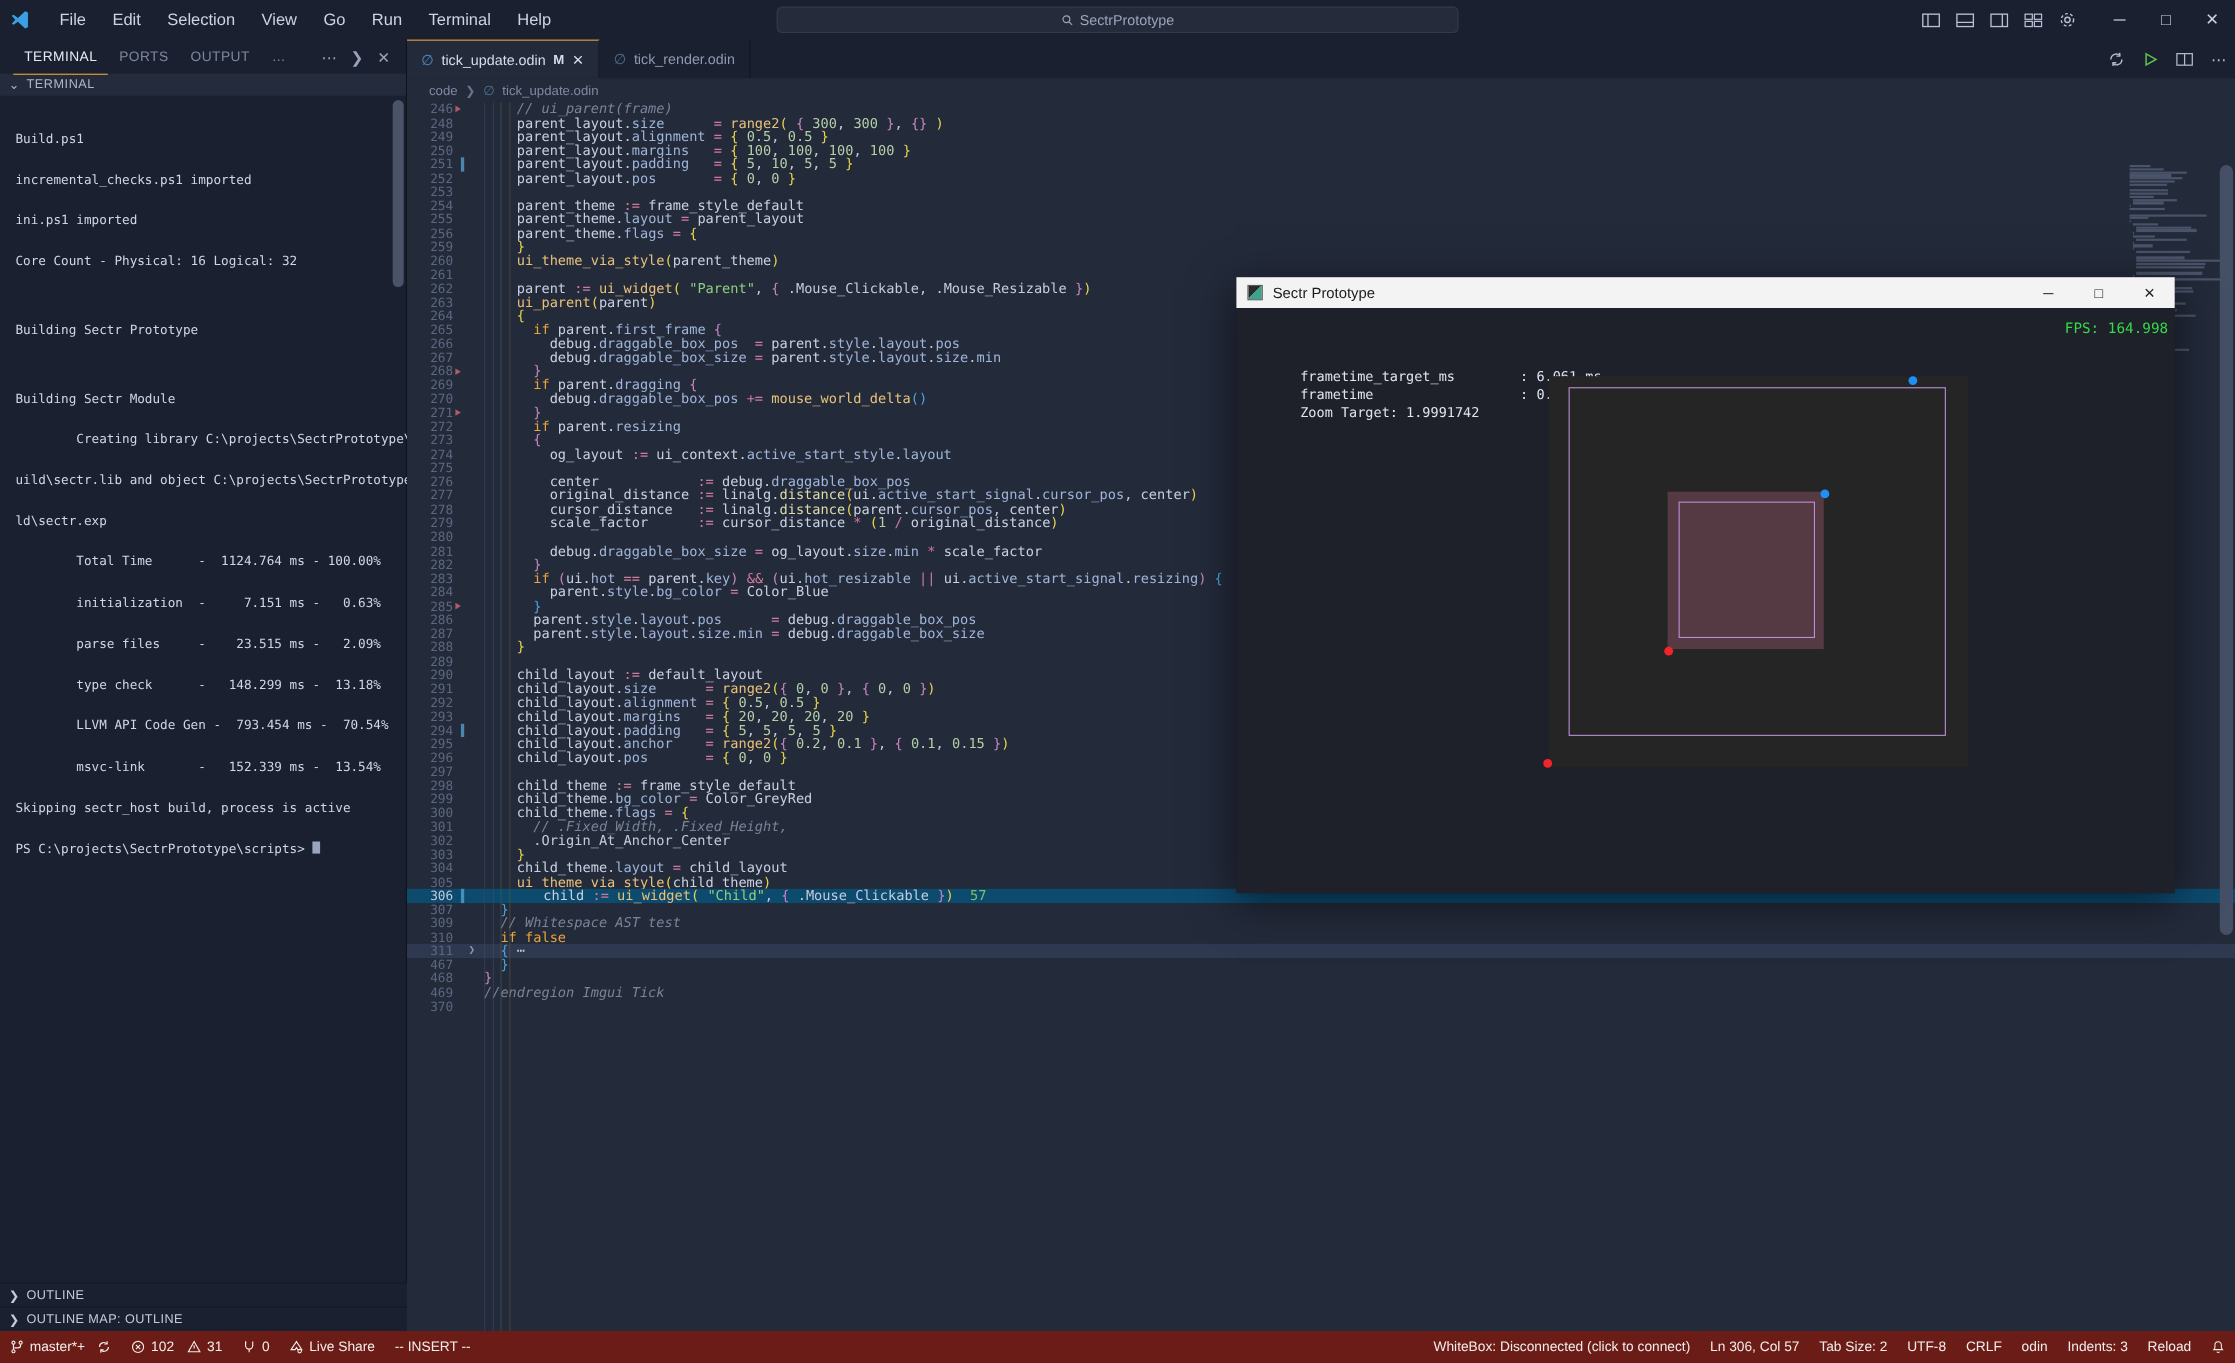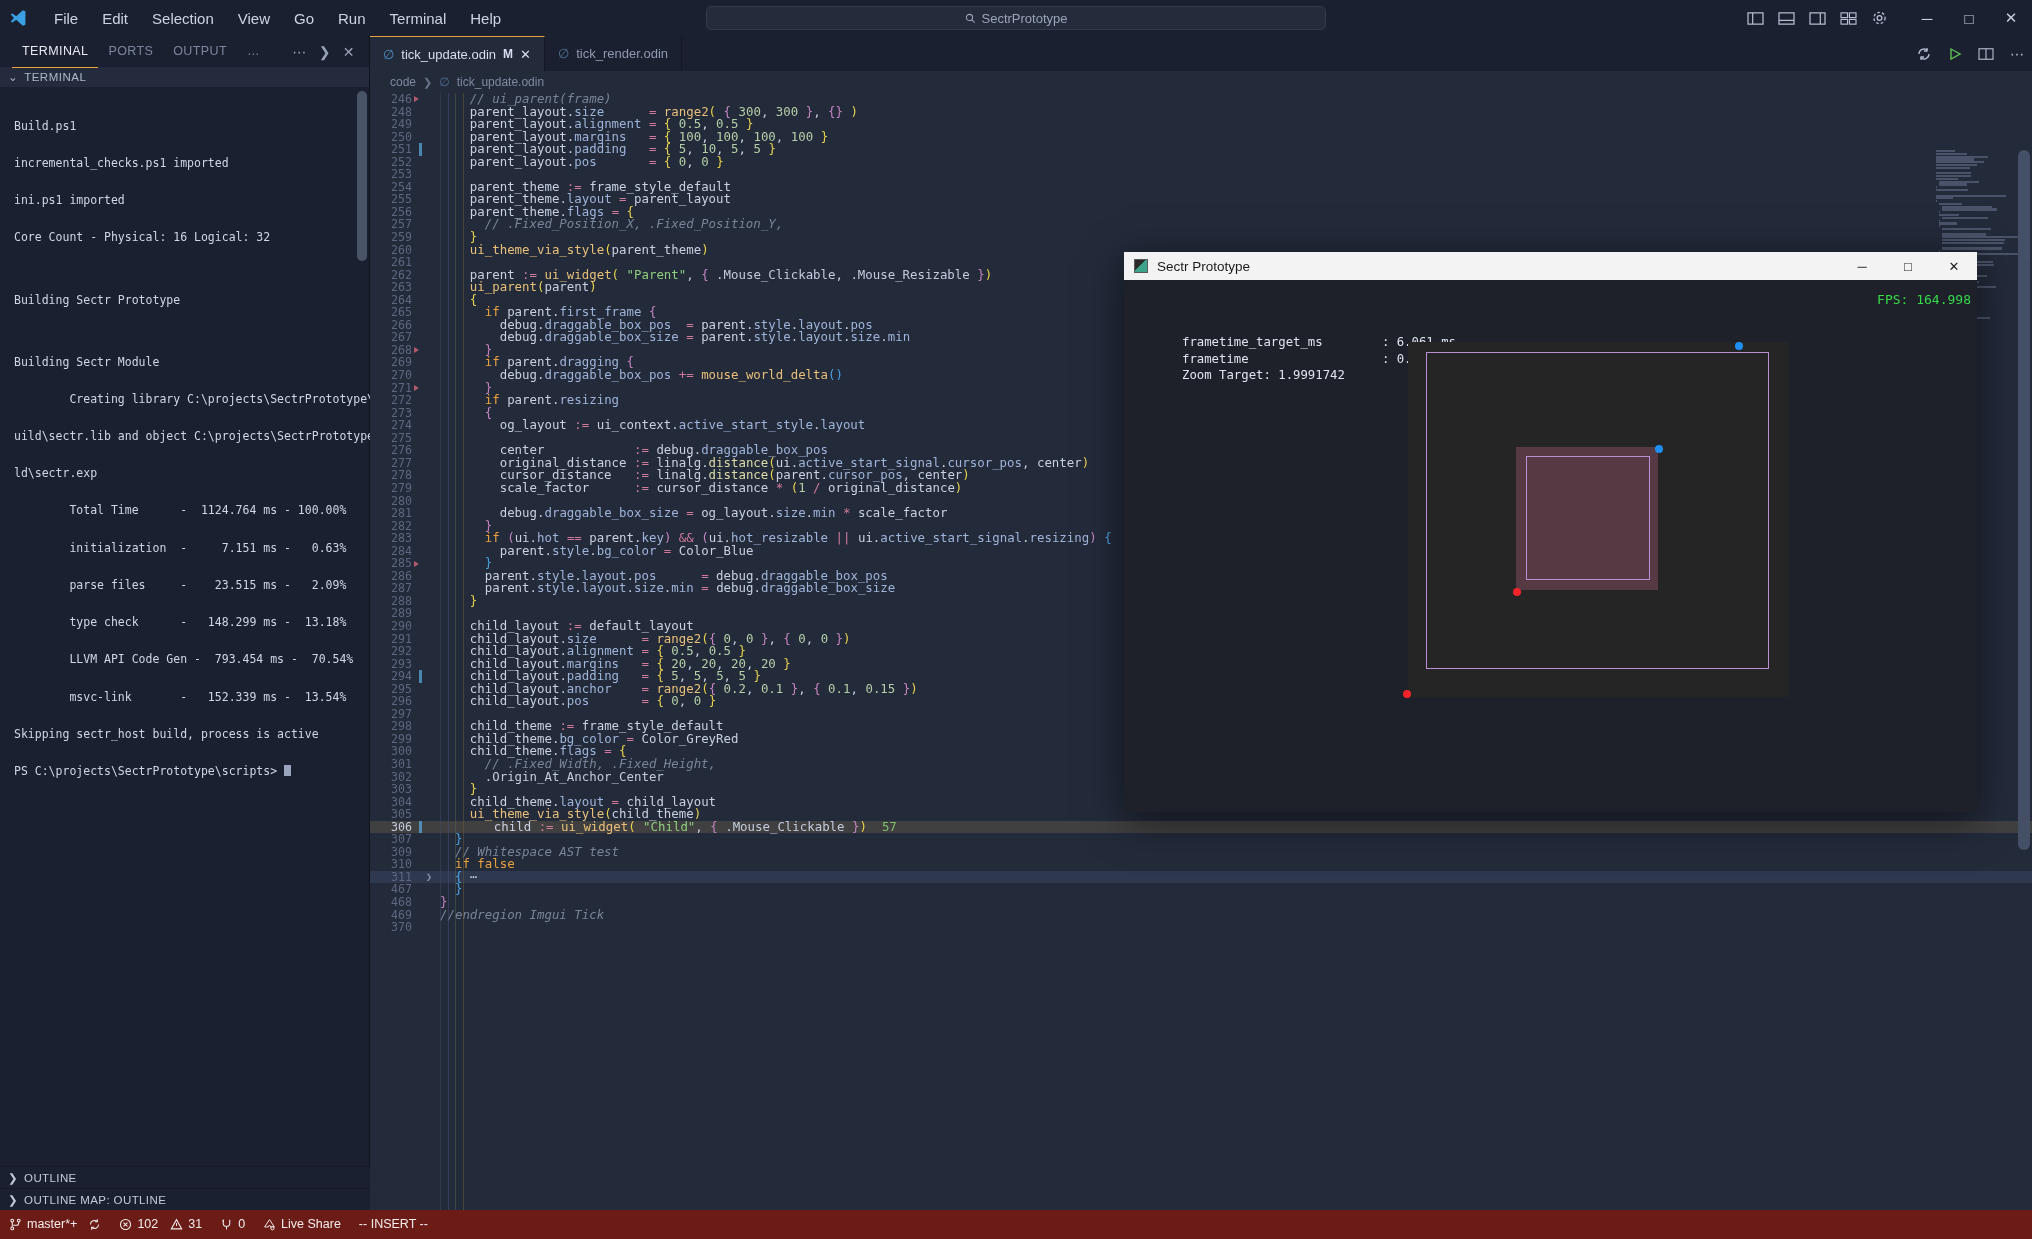--- a/index.html
+++ b/index.html
@@ -68,21 +68,21 @@
   .etab .xclose { color:#d7def0; font-size:13px; }
   .tabbar-actions { position:absolute; right: 8px; top:0; height:35px; display:flex; align-items:center; gap:16px; color:#b0bacd; font-size:14px; }
 
   .breadcrumb { height:22px; display:flex; align-items:center; gap:7px; padding-left:20px;
                 background:#232a3a; color:#7e89a1; font-size:12px; }
   .bc-sep { color:#69748c; font-size:11px; }
 
   .code-wrap { position:absolute; top: 57px; left:0; right:0; bottom: 0; background:#232a3a; overflow:hidden; }
   .code-rows { font-family: "DejaVu Sans Mono", monospace; font-size:12.4px; line-height:12.55px; }
   .crow { display:flex; height:12.55px; align-items:center; position:relative; white-space:pre; }
-  .crow.hl { background:#404040;gap:12px; }
+  .crow.hl { background:#0c4a6e;gap:12px; }
   .crow.sel { background:#2e3950; }
   .gutter { width: 52px; text-align:right; padding-right:10px; color:#5d6880; font-size:11.6px; flex:0 0 52px; }
   .gutter.cur { color:#c3cbdd; }
   .foldcol { width:14px; flex:0 0 14px; color:#8b95ab; font-size:10px; text-align:center; }
   .codetext { padding-left: 4px; color:#c3cbdd; }
   .bpdot { position:absolute; left:44px; width:0;height:0; border-left:5px solid #b05a6a; border-top:3.5px solid transparent; border-bottom:3.5px solid transparent; }
 
   
   .t-com  { color:#7a8498; font-style: italic; }
   .t-var  { color:#c8d0e2; }
@@ -304,21 +304,20 @@
         <div class="crow"><div class="gutter">246</div><div class="foldcol"></div><div class="bpdot"></div><div class="codetext"><span style="white-space:pre">    </span><span class="t-com">// ui_parent(frame)</span></div></div>
         <div class="crow"><div class="gutter">248</div><div class="foldcol"></div><div class="codetext"><span style="white-space:pre">    </span><span class="t-var">parent_layout</span><span class="t-plain">.</span><span class="t-prop">size</span>      <span class="t-op">=</span> <span class="t-fn">range2</span><span class="t-brc1">(</span> <span class="t-brc2">{</span> <span class="t-num">300</span><span class="t-plain">,</span> <span class="t-num">300</span> <span class="t-brc2">}</span><span class="t-plain">,</span> <span class="t-brc2">{}</span> <span class="t-brc1">)</span></div></div>
         <div class="crow"><div class="gutter">249</div><div class="foldcol"></div><div class="codetext"><span style="white-space:pre">    </span><span class="t-var">parent_layout</span><span class="t-plain">.</span><span class="t-prop">alignment</span> <span class="t-op">=</span> <span class="t-brc1">{</span> <span class="t-num">0.5</span><span class="t-plain">,</span> <span class="t-num">0.5</span> <span class="t-brc1">}</span></div></div>
         <div class="crow"><div class="gutter">250</div><div class="foldcol"></div><div class="codetext"><span style="white-space:pre">    </span><span class="t-var">parent_layout</span><span class="t-plain">.</span><span class="t-prop">margins</span>   <span class="t-op">=</span> <span class="t-brc1">{</span> <span class="t-num">100</span><span class="t-plain">,</span> <span class="t-num">100</span><span class="t-plain">,</span> <span class="t-num">100</span><span class="t-plain">,</span> <span class="t-num">100</span> <span class="t-brc1">}</span></div></div>
         <div class="crow"><div class="gutter">251</div><div class="foldcol"></div><div style="position: absolute; left: 49px; top: 0px; width: 3px; height: 12.55px; background: rgb(90, 166, 216); opacity: 0.75;"></div><div class="codetext"><span style="white-space:pre">    </span><span class="t-var">parent_layout</span><span class="t-plain">.</span><span class="t-prop">padding</span>   <span class="t-op">=</span> <span class="t-brc1">{</span> <span class="t-num">5</span><span class="t-plain">,</span> <span class="t-num">10</span><span class="t-plain">,</span> <span class="t-num">5</span><span class="t-plain">,</span> <span class="t-num">5</span> <span class="t-brc1">}</span></div></div>
         <div class="crow"><div class="gutter">252</div><div class="foldcol"></div><div class="codetext"><span style="white-space:pre">    </span><span class="t-var">parent_layout</span><span class="t-plain">.</span><span class="t-prop">pos</span>       <span class="t-op">=</span> <span class="t-brc1">{</span> <span class="t-num">0</span><span class="t-plain">,</span> <span class="t-num">0</span> <span class="t-brc1">}</span></div></div>
         <div class="crow"><div class="gutter">253</div><div class="foldcol"></div><div class="codetext"><span style="white-space:pre">    </span></div></div>
         <div class="crow"><div class="gutter">254</div><div class="foldcol"></div><div class="codetext"><span style="white-space:pre">    </span><span class="t-var">parent_theme</span> <span class="t-op">:=</span> <span class="t-var">frame_style_default</span></div></div>
         <div class="crow"><div class="gutter">255</div><div class="foldcol"></div><div class="codetext"><span style="white-space:pre">    </span><span class="t-var">parent_theme</span><span class="t-plain">.</span><span class="t-prop">layout</span> <span class="t-op">=</span> <span class="t-var">parent_layout</span></div></div>
         <div class="crow"><div class="gutter">256</div><div class="foldcol"></div><div class="codetext"><span style="white-space:pre">    </span><span class="t-var">parent_theme</span><span class="t-plain">.</span><span class="t-prop">flags</span> <span class="t-op">=</span> <span class="t-brc1">{</span></div></div>
-        <div class="crow"><div class="gutter">257</div><div class="foldcol"></div><div class="codetext"><span style="white-space:pre">      </span><span class="t-com">// .Fixed_Position_X, .Fixed_Position_Y,</span></div></div>
         <div class="crow"><div class="gutter">259</div><div class="foldcol"></div><div class="codetext"><span style="white-space:pre">    </span><span class="t-brc1">}</span></div></div>
         <div class="crow"><div class="gutter">260</div><div class="foldcol"></div><div class="codetext"><span style="white-space:pre">    </span><span class="t-fn">ui_theme_via_style</span><span class="t-brc1">(</span><span class="t-var">parent_theme</span><span class="t-brc1">)</span></div></div>
         <div class="crow"><div class="gutter">261</div><div class="foldcol"></div><div class="codetext"><span style="white-space:pre">    </span></div></div>
         <div class="crow"><div class="gutter">262</div><div class="foldcol"></div><div class="codetext"><span style="white-space:pre">    </span><span class="t-var">parent</span> <span class="t-op">:=</span> <span class="t-fn">ui_widget</span><span class="t-brc1">(</span> <span class="t-str">"Parent"</span><span class="t-plain">,</span> <span class="t-brc2">{</span> <span class="t-plain">.Mouse_Clickable, .Mouse_Resizable</span> <span class="t-brc2">}</span><span class="t-brc1">)</span></div></div>
         <div class="crow"><div class="gutter">263</div><div class="foldcol"></div><div class="codetext"><span style="white-space:pre">    </span><span class="t-fn">ui_parent</span><span class="t-brc1">(</span><span class="t-var">parent</span><span class="t-brc1">)</span></div></div>
         <div class="crow"><div class="gutter">264</div><div class="foldcol"></div><div class="codetext"><span style="white-space:pre">    </span><span class="t-brc1">{</span></div></div>
         <div class="crow"><div class="gutter">265</div><div class="foldcol"></div><div class="codetext"><span style="white-space:pre">      </span><span class="t-kw2">if</span> <span class="t-var">parent</span><span class="t-plain">.</span><span class="t-prop">first_frame</span> <span class="t-brc2">{</span></div></div>
         <div class="crow"><div class="gutter">266</div><div class="foldcol"></div><div class="codetext"><span style="white-space:pre">        </span><span class="t-var">debug</span><span class="t-plain">.</span><span class="t-prop">draggable_box_pos</span>  <span class="t-op">=</span> <span class="t-var">parent</span><span class="t-plain">.</span><span class="t-prop">style</span><span class="t-plain">.</span><span class="t-prop">layout</span><span class="t-plain">.</span><span class="t-prop">pos</span></div></div>
         <div class="crow"><div class="gutter">267</div><div class="foldcol"></div><div class="codetext"><span style="white-space:pre">        </span><span class="t-var">debug</span><span class="t-plain">.</span><span class="t-prop">draggable_box_size</span> <span class="t-op">=</span> <span class="t-var">parent</span><span class="t-plain">.</span><span class="t-prop">style</span><span class="t-plain">.</span><span class="t-prop">layout</span><span class="t-plain">.</span><span class="t-prop">size</span><span class="t-plain">.</span><span class="t-prop">min</span></div></div>
         <div class="crow"><div class="gutter">268</div><div class="foldcol"></div><div class="bpdot"></div><div class="codetext"><span style="white-space:pre">      </span><span class="t-brc2">}</span></div></div>
@@ -525,13 +524,29 @@
       <span>
           <svg width="13" height="13" viewBox="0 0 16 16">
             <path d="M2 11 8 2l6 9H9.5L8 8.7 6.5 11z" fill="none" stroke="#f2eceb" stroke-width="1.2"></path>
             <circle cx="11.6" cy="12.6" r="2" fill="none" stroke="#f2eceb" stroke-width="1.2"></circle>
           </svg>
         </span>
       <span>Live Share</span>
     </div>
     <div class="sb-item">-- INSERT --</div>
   </div>
+  <div class="sb-right">
+    <div class="sb-item">WhiteBox: Disconnected (click to connect)</div>
+    <div class="sb-item">Ln 306, Col 57</div>
+    <div class="sb-item">Tab Size: 2</div>
+    <div class="sb-item">UTF-8</div>
+    <div class="sb-item">CRLF</div>
+    <div class="sb-item">odin</div>
+    <div class="sb-item">Indents: 3</div>
+    <div class="sb-item">Reload</div>
+    <div class="sb-item">
+        <svg width="13" height="14" viewBox="0 0 16 16">
+          <path d="M8 1.6a3.6 3.6 0 0 1 3.6 3.6v3l1.3 2.2H3.1l1.3-2.2v-3A3.6 3.6 0 0 1 8 1.6z" fill="none" stroke="#f2eceb" stroke-width="1.2"></path>
+          <path d="M6.6 12.6a1.5 1.5 0 0 0 2.8 0" fill="none" stroke="#f2eceb" stroke-width="1.2"></path>
+        </svg>
+  </div>
+</div>
 
 </div>
 </body></html>

